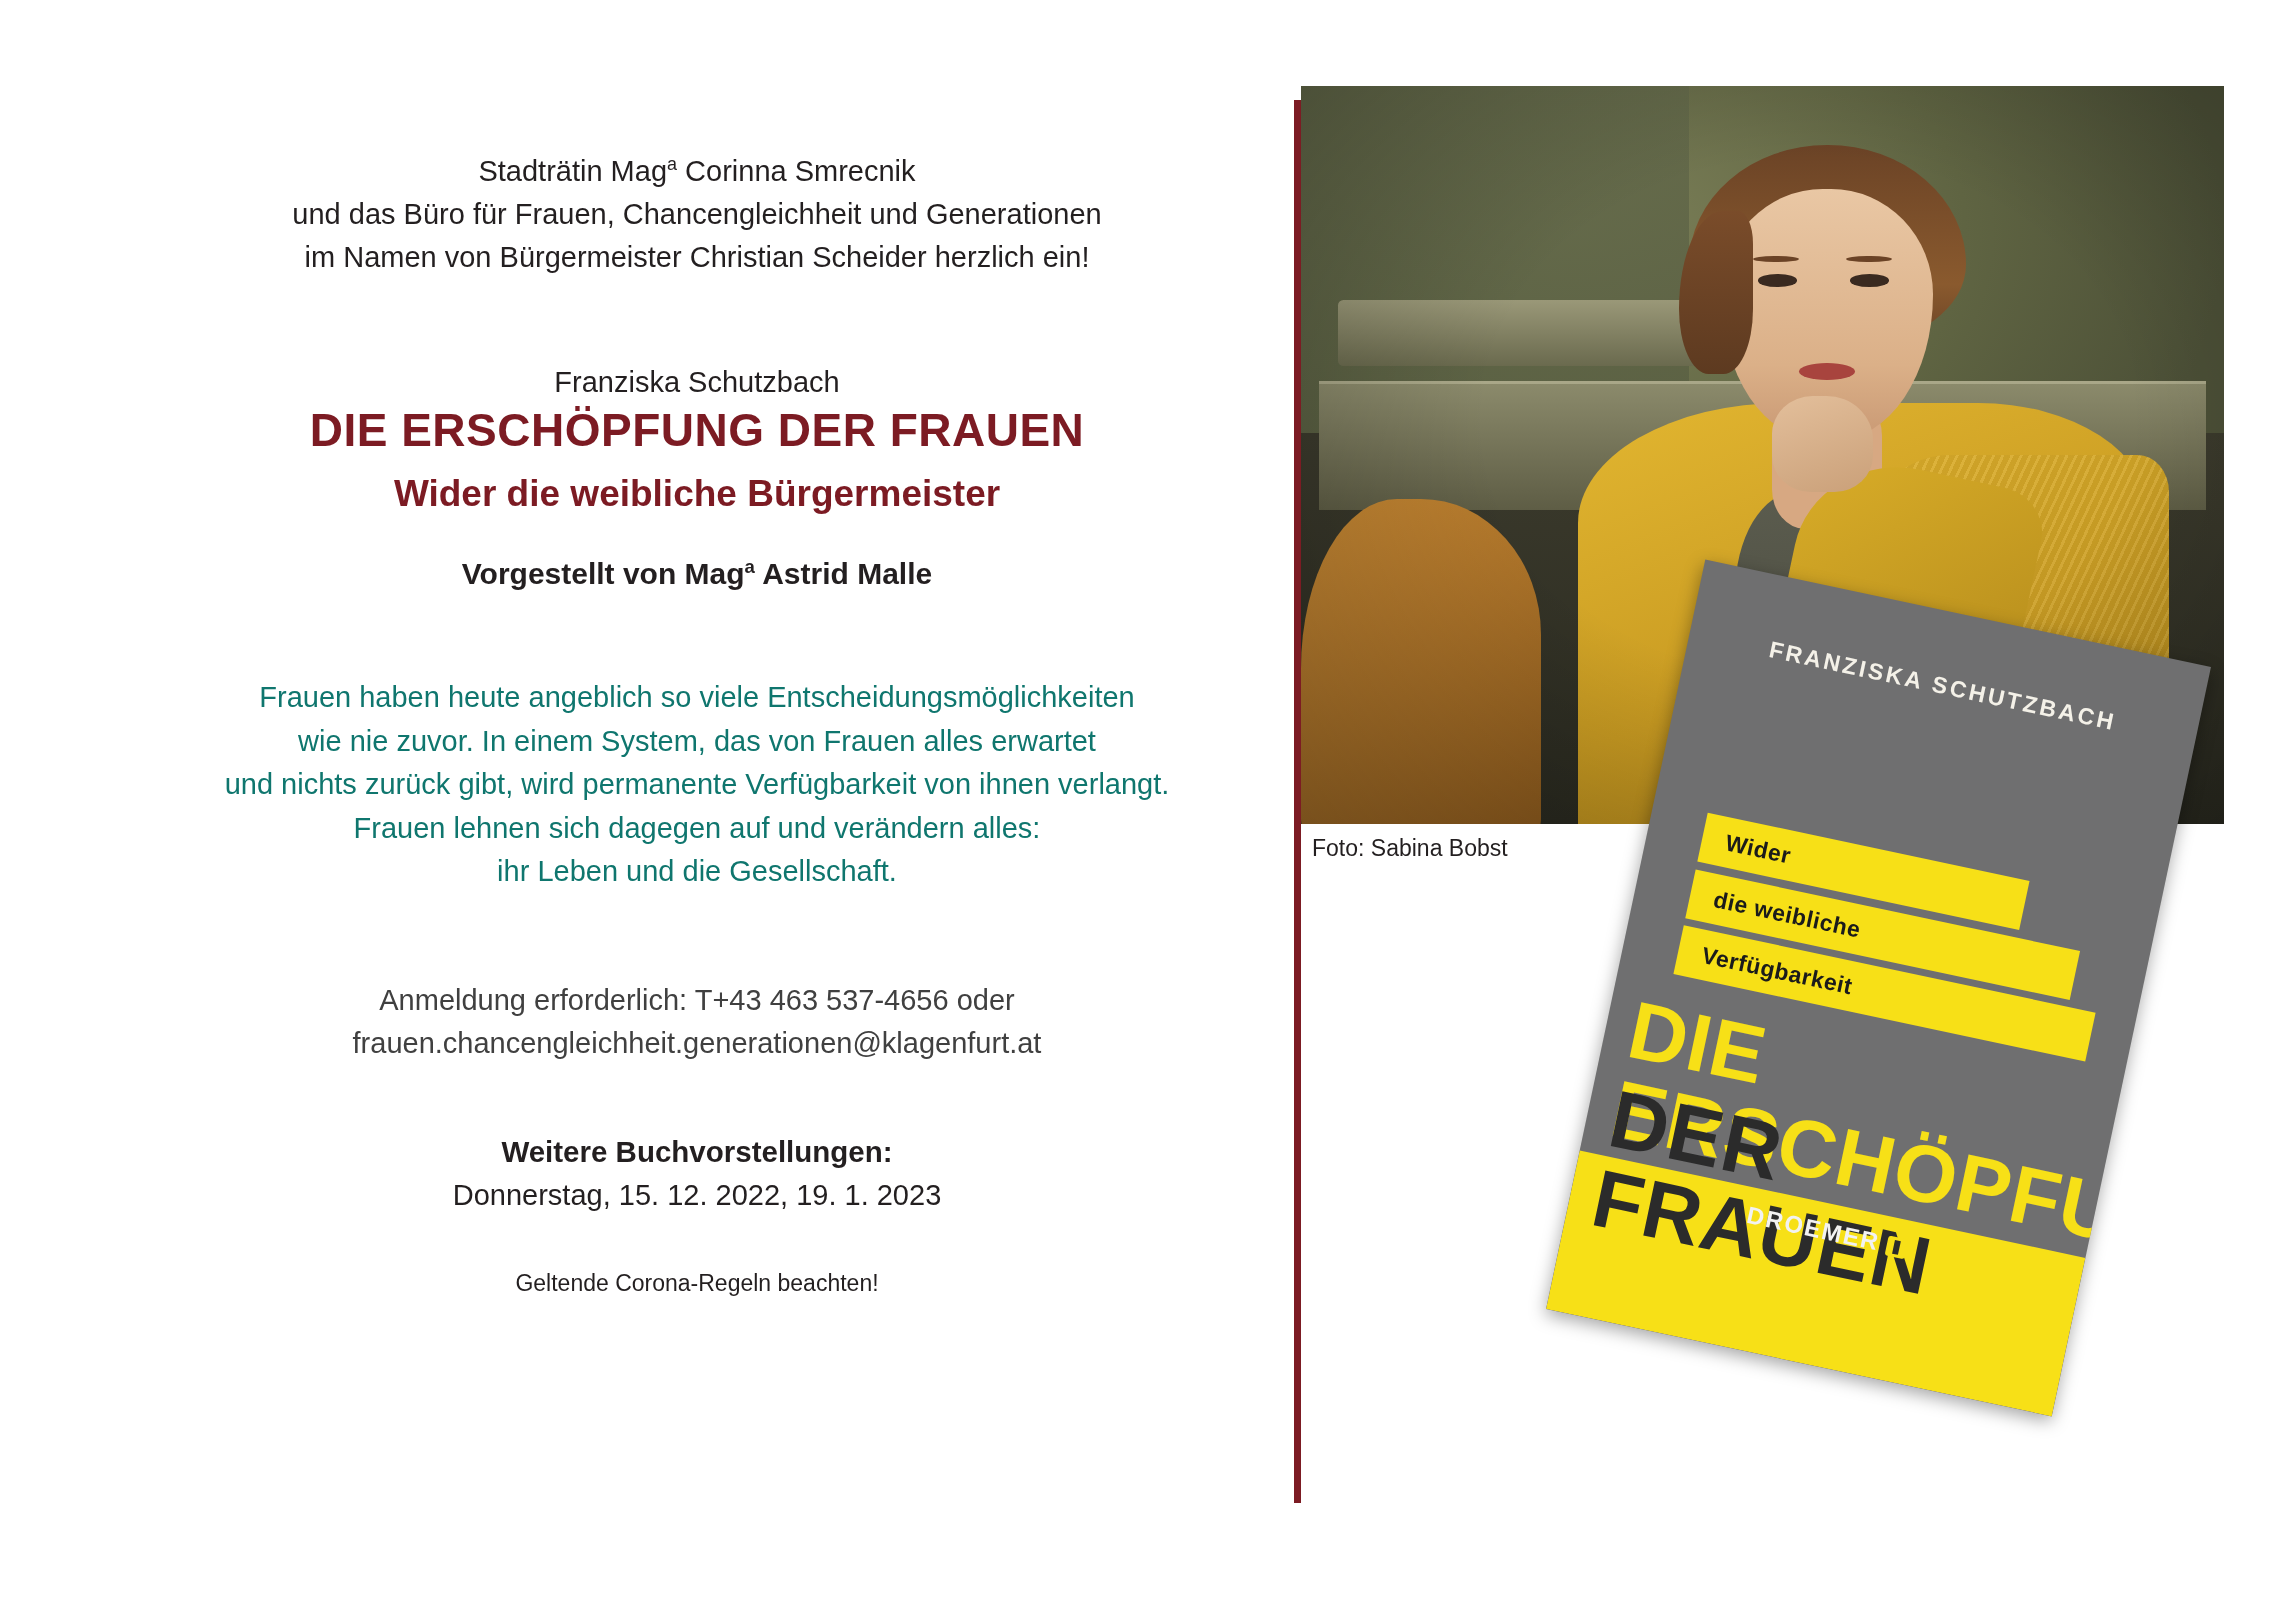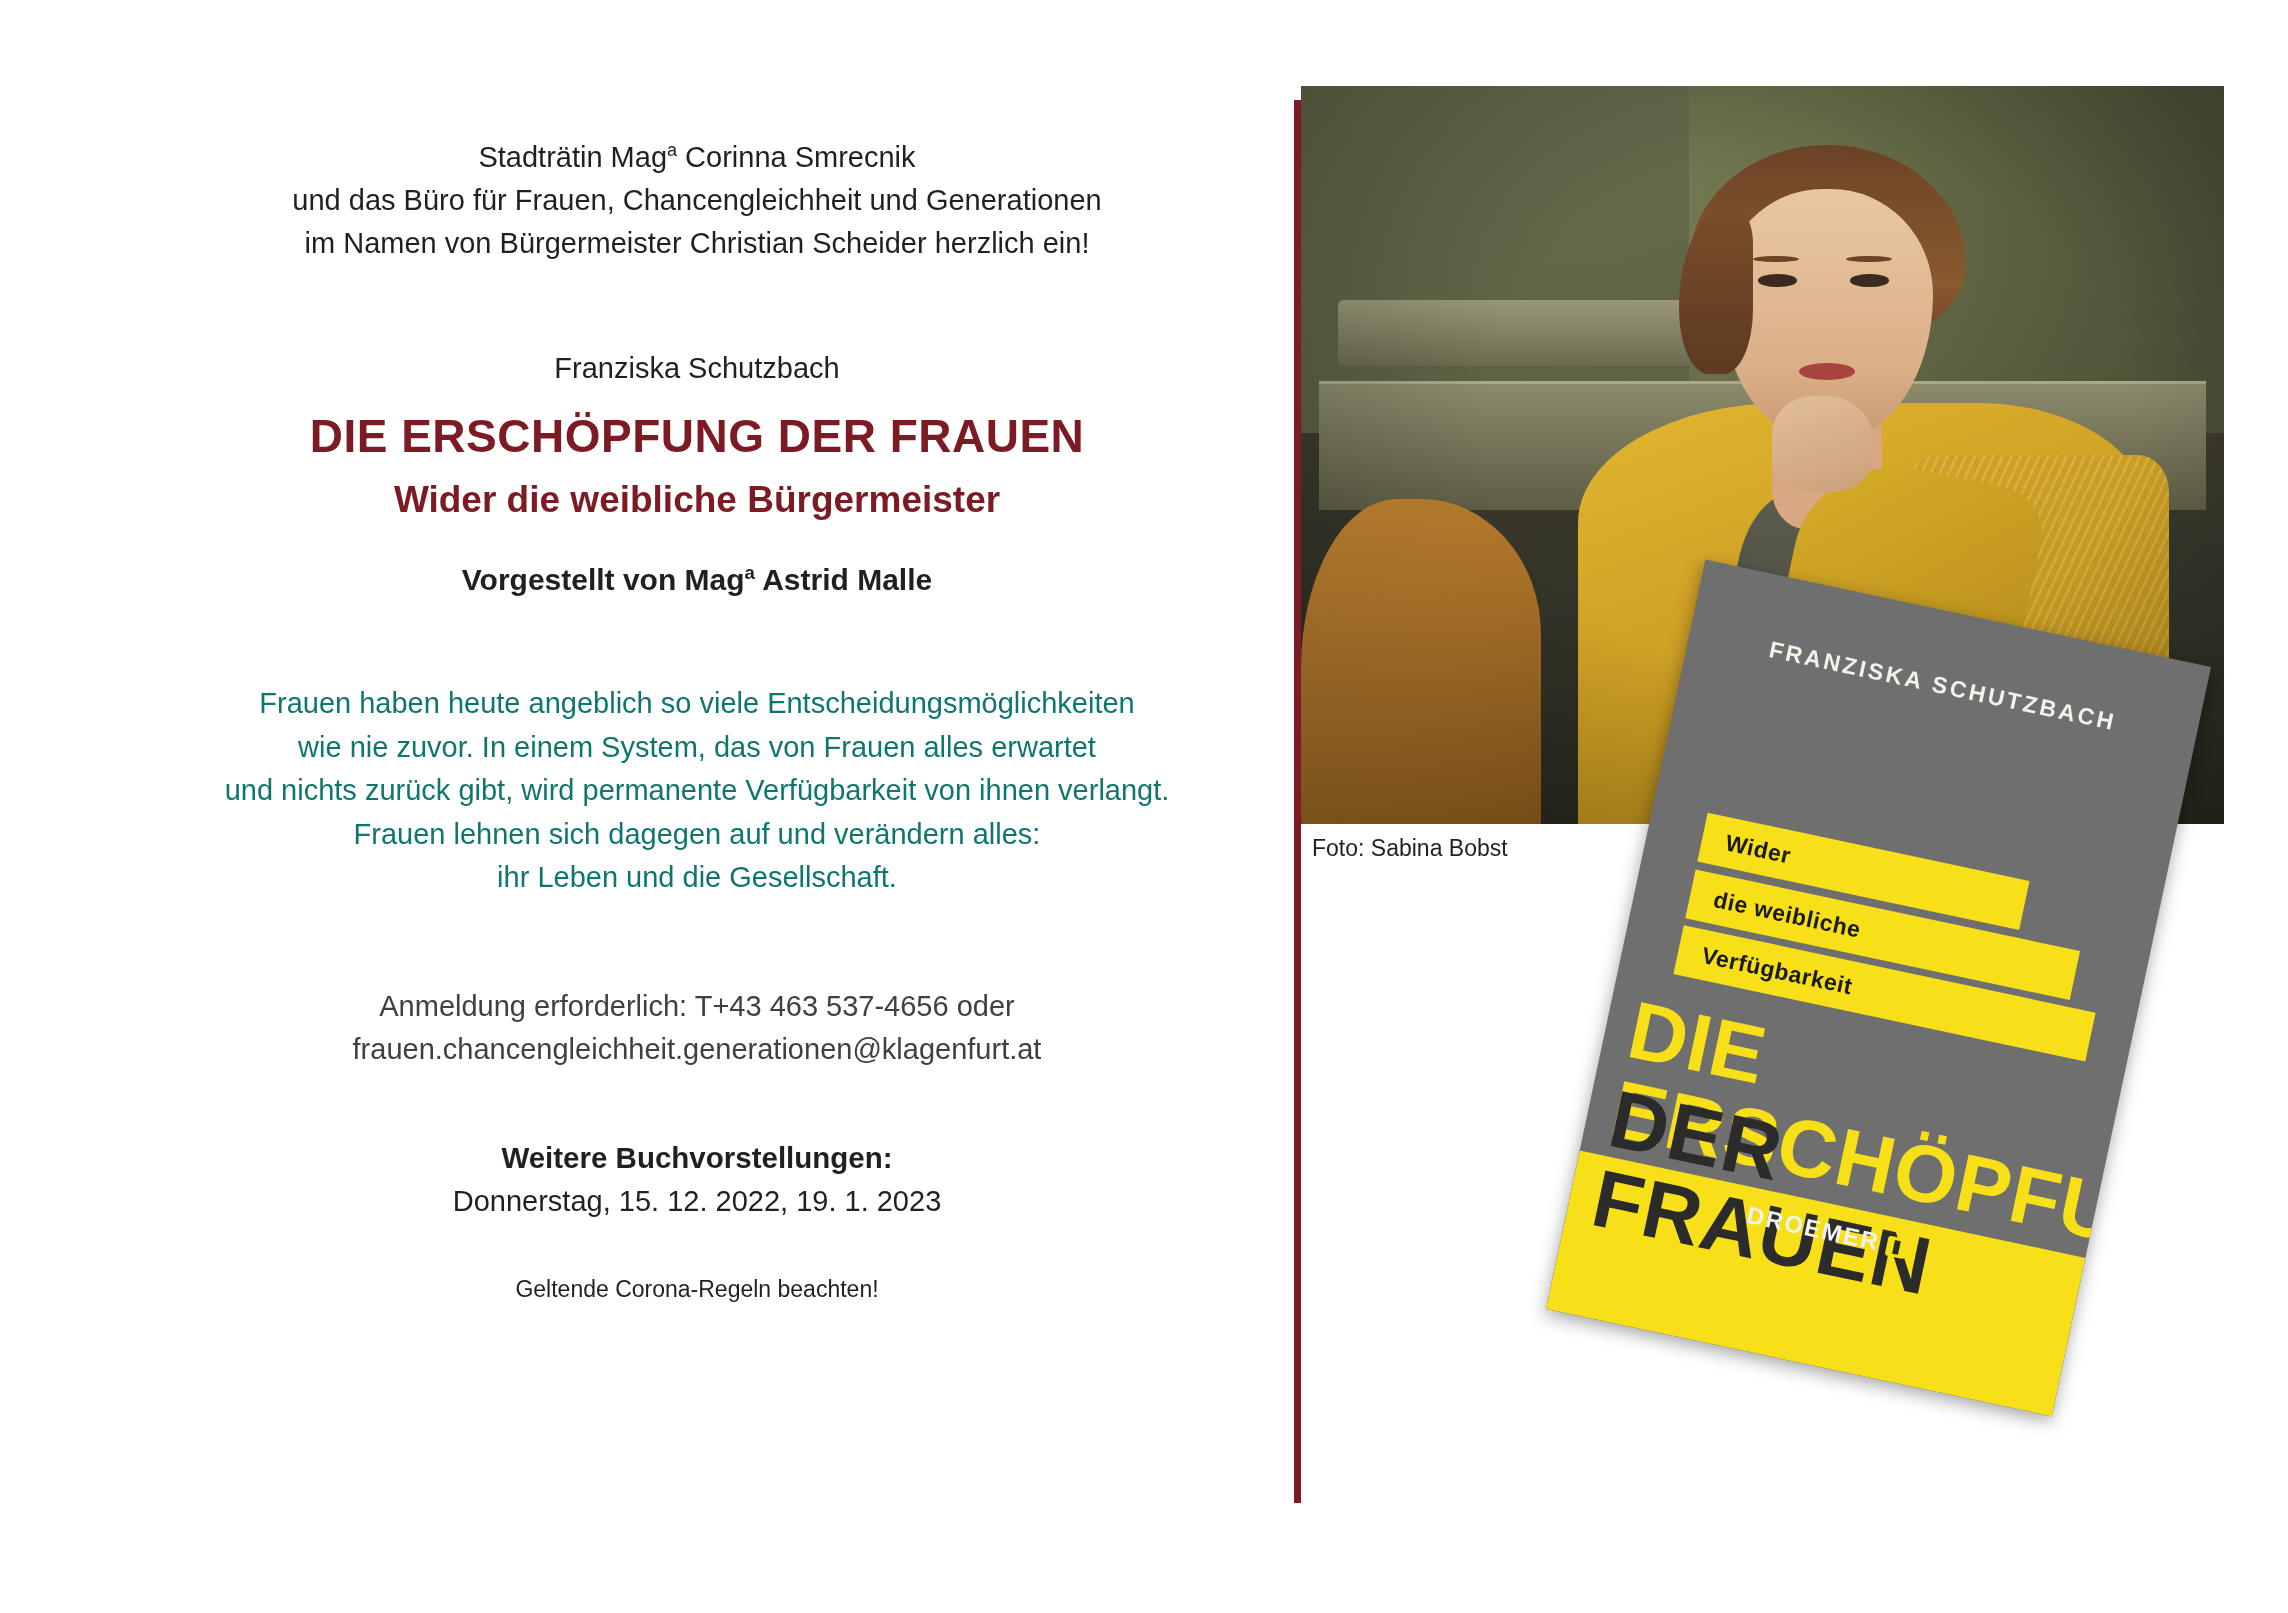--- a/index.html
+++ b/index.html
@@ -13,21 +13,21 @@
     position: relative;
     font-family: "Liberation Sans", sans-serif;
     color: #1a1a1a;
     overflow: hidden;
   }
 
   
   .left-col {
     position: absolute;
     left: 111px;
-    top: 136px;
+    top: 150px;
     width: 1172px;
     text-align: center;
   }
 
   .invite-block {
     font-size: 29px;
     line-height: 1.48;
     color: #231f20;
   }
   .invite-block div { white-space: nowrap; }
@@ -40,21 +40,20 @@
     color: #231f20;
     line-height: 1.3;
   }
 
   .book-title {
     font-size: 46px;
     font-weight: bold;
     color: #7c1b23;
     letter-spacing: 0.5px;
     line-height: 1.3;
-    margin-top: 20px;
   }
 
   .book-subtitle {
     font-size: 37px;
     font-weight: bold;
     color: #7c1b23;
     line-height: 1.3;
     margin-top: 9.2px;
   }
 

